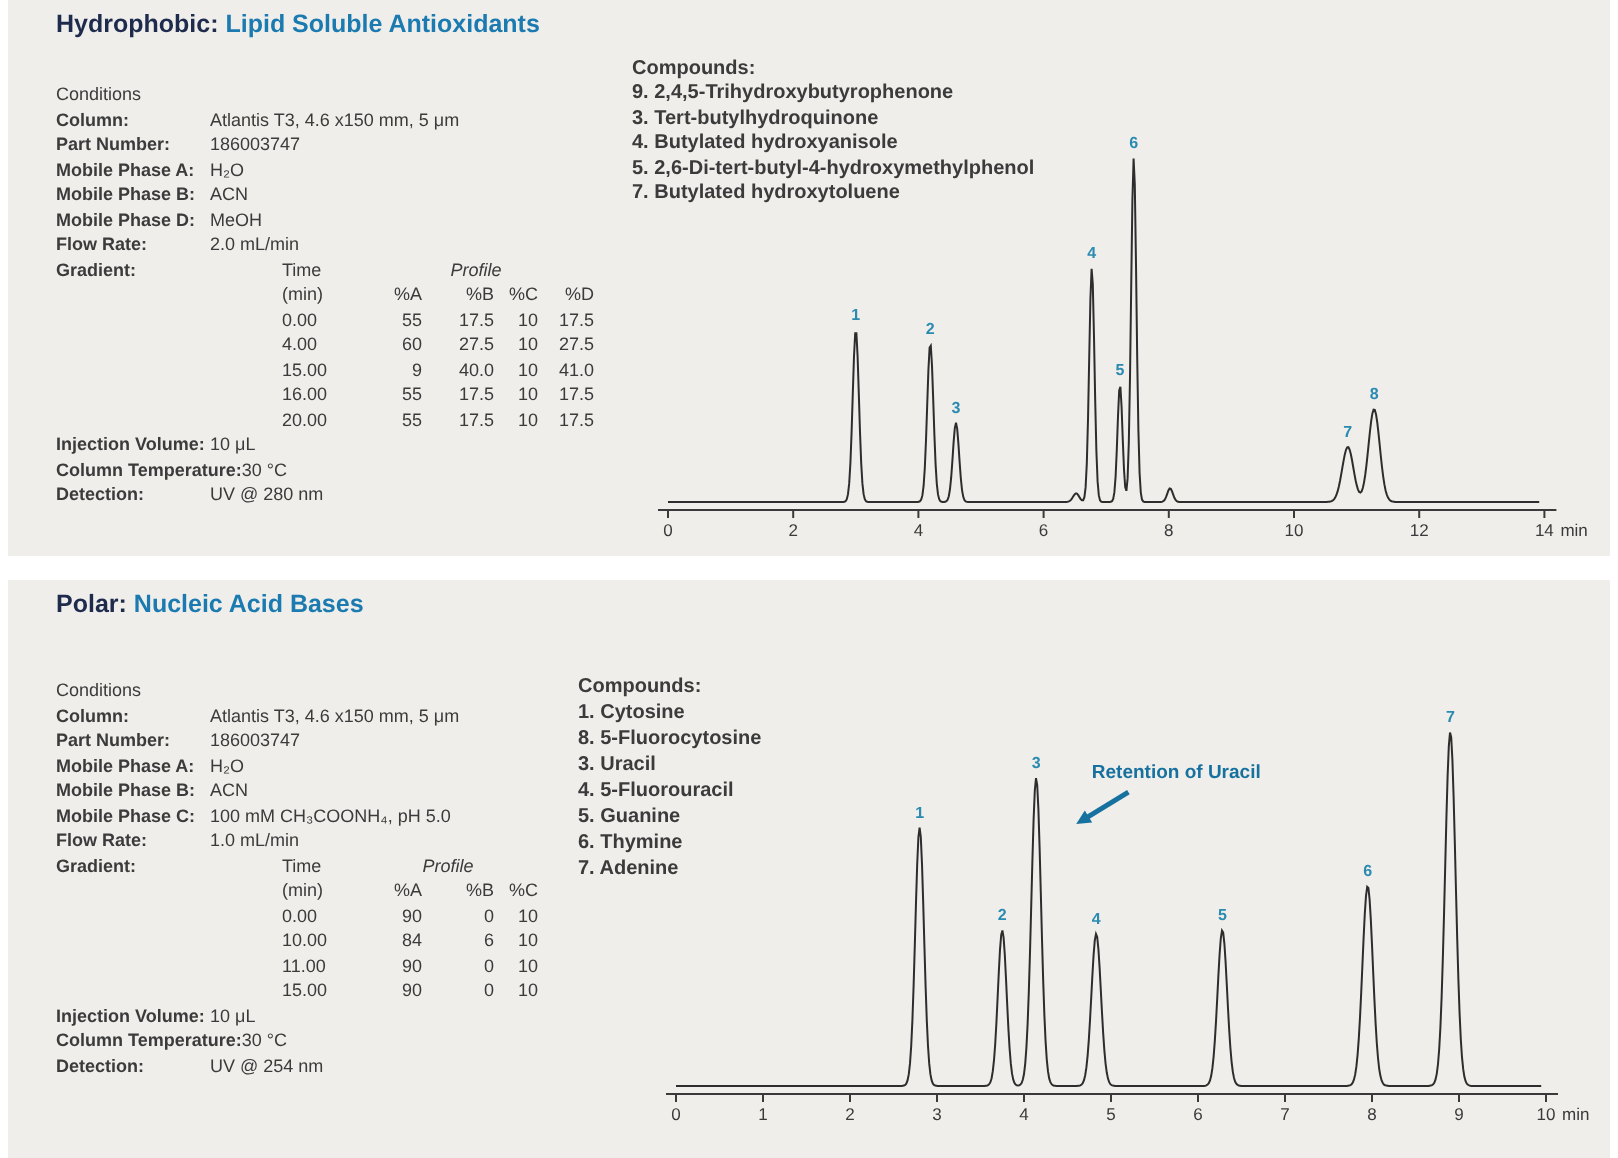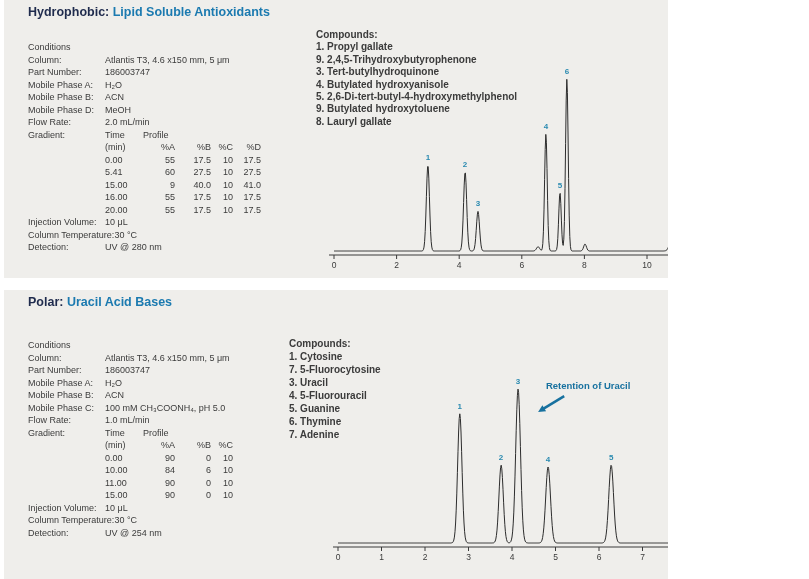--- a/index.html
+++ b/index.html
@@ -1,37 +1,37 @@
 <!DOCTYPE html>
 <html><head>
 <meta charset="utf-8">
 <style>
   html,body{margin:0;padding:0;background:#ffffff;}
-  .page{position:relative;width:668px;height:579px;background:#ffffff;overflow:hidden;
+  .page{position:relative;width:809px;height:579px;background:#ffffff;overflow:hidden;
         font-family:"Liberation Sans",sans-serif;}
   .panel{position:absolute;left:4px;width:801px;background:#efeeeb;}
   .panel1{top:0;height:278px;}
   .panel2{top:290px;height:289px;}
   .title{position:absolute;left:24px;top:5px;margin:0;font-size:12.5px;font-weight:bold;white-space:nowrap;}
   .t-navy{color:#1f2b4d;}
   .t-blue{color:#1b7ab0;}
   .cond{position:absolute;left:24px;top:41px;font-size:9px;color:#3b3b3b;}
   .panel2 .cond{top:49px;}
   .crow{height:12.5px;line-height:12.5px;white-space:nowrap;}
   .crow.tall{height:auto;}
-  .clabel{display:inline-block;min-width:77px;vertical-align:top;}
-  .gwrap{display:inline-block;vertical-align:top;}
+  .clabel{display:inline-block;min-width:77px;vertical-align:top;font-weight:bold;}
+  .gwrap{display:inline-block;vertical-align:top;margin-left:36px;}
   table.gtable{border-collapse:collapse;font-size:9px;color:#3b3b3b;}
   table.gtable td{padding:0;height:12.5px;line-height:12.5px;}
   td.c-time{width:38px;text-align:left;}
   td.c-num{width:32px;text-align:right;}
   td.c-b{width:36px;text-align:right;}
   td.c-c{width:22px;text-align:right;}
   td.c-d{width:28px;text-align:right;}
-  td.c-prof{}
+  td.c-prof{text-align:center;font-style:italic;}
   .compounds{position:absolute;font-size:10px;line-height:12.4px;color:#3b3b3b;white-space:nowrap;font-weight:bold;}
   .panel1 .compounds{left:312px;top:29px;}
   .panel2 .compounds{left:285px;top:47px;line-height:13px;}
   svg.chrom{position:absolute;pointer-events:none;}
   svg.chrom.one{left:322px;top:65px;}
   svg.chrom.two{left:326px;top:63px;}
   .tick{font-family:"Liberation Sans",sans-serif;font-size:8.5px;fill:#3a3a3a;}
   .plabel{font-family:"Liberation Sans",sans-serif;font-size:8px;font-weight:bold;fill:#2a8ab0;}
   .annot{font-family:"Liberation Sans",sans-serif;font-size:9.5px;font-weight:bold;fill:#17719f;}
 </style>
@@ -70,21 +70,21 @@
               <td class="c-d">%D</td>
             </tr>
             <tr>
                   <td class="c-time">0.00</td>
                   <td class="c-num">55</td>
                   <td class="c-b">17.5</td>
                   <td class="c-c">10</td>
                   <td class="c-d">17.5</td>
                 </tr>
             <tr>
-                  <td class="c-time">5.41</td>
+                  <td class="c-time">4.00</td>
                   <td class="c-num">60</td>
                   <td class="c-b">27.5</td>
                   <td class="c-c">10</td>
                   <td class="c-d">27.5</td>
                 </tr>
             <tr>
                   <td class="c-time">15.00</td>
                   <td class="c-num">9</td>
                   <td class="c-b">40.0</td>
                   <td class="c-c">10</td>
@@ -109,27 +109,25 @@
         </span>
       </div>
 
       <div class="crow"><span class="clabel">Injection Volume:</span><span>10 μL</span></div>
       <div class="crow"><span class="clabel">Column Temperature:</span><span>30 °C</span></div>
       <div class="crow"><span class="clabel">Detection:</span><span>UV @ 280 nm</span></div>
     </div>
 
     <div class="compounds">
       <div>Compounds:</div>
-      <div>1. Propyl gallate</div>
       <div>9. 2,4,5-Trihydroxybutyrophenone</div>
       <div>3. Tert-butylhydroquinone</div>
       <div>4. Butylated hydroxyanisole</div>
       <div>5. 2,6-Di-tert-butyl-4-hydroxymethylphenol</div>
-      <div>9. Butylated hydroxytoluene</div>
-      <div>8. Lauryl gallate</div>
+      <div>7. Butylated hydroxytoluene</div>
     </div>
 
     <svg class="chrom one" width="478" height="212">
         <line x1="3" y1="190" x2="452.2" y2="190" stroke="#3a3a3a" stroke-width="1"></line>
         <line x1="8" y1="190" x2="8" y2="194" stroke="#3a3a3a" stroke-width="1"></line>
         <text x="8" y="203" text-anchor="middle" class="tick">0</text>
         <line x1="70.6" y1="190" x2="70.6" y2="194" stroke="#3a3a3a" stroke-width="1"></line>
         <text x="70.6" y="203" text-anchor="middle" class="tick">2</text>
         <line x1="133.2" y1="190" x2="133.2" y2="194" stroke="#3a3a3a" stroke-width="1"></line>
         <text x="133.2" y="203" text-anchor="middle" class="tick">4</text>
@@ -151,21 +149,21 @@
         <text x="219.9" y="64.0" text-anchor="middle" class="plabel">4</text>
         <text x="234.0" y="122.5" text-anchor="middle" class="plabel">5</text>
         <text x="240.9" y="9.0" text-anchor="middle" class="plabel">6</text>
         <text x="347.9" y="153.5" text-anchor="middle" class="plabel">7</text>
         <text x="361.1" y="134.6" text-anchor="middle" class="plabel">8</text>
       </svg>
   </section>
 
   <section class="panel panel2">
     <h2 class="title"><span class="t-navy">Polar:</span>
-      <span class="t-blue">Uracil Acid Bases</span>
+      <span class="t-blue">Nucleic Acid Bases</span>
     </h2>
 
     <div class="cond">
       <div class="crow">Conditions</div>
       <div class="crow"><span class="clabel">Column:</span><span>Atlantis T3, 4.6 x150 mm, 5 μm</span></div>
       <div class="crow"><span class="clabel">Part Number:</span><span>186003747</span></div>
       <div class="crow"><span class="clabel">Mobile Phase A:</span><span>H₂O</span></div>
       <div class="crow"><span class="clabel">Mobile Phase B:</span><span>ACN</span></div>
       <div class="crow"><span class="clabel">Mobile Phase C:</span><span>100 mM CH₃COONH₄, pH 5.0</span></div>
       <div class="crow"><span class="clabel">Flow Rate:</span><span>1.0 mL/min</span></div>
@@ -214,21 +212,21 @@
       </div>
 
       <div class="crow"><span class="clabel">Injection Volume:</span><span>10 μL</span></div>
       <div class="crow"><span class="clabel">Column Temperature:</span><span>30 °C</span></div>
       <div class="crow"><span class="clabel">Detection:</span><span>UV @ 254 nm</span></div>
     </div>
 
     <div class="compounds">
       <div>Compounds:</div>
       <div>1. Cytosine</div>
-      <div>7. 5-Fluorocytosine</div>
+      <div>8. 5-Fluorocytosine</div>
       <div>3. Uracil</div>
       <div>4. 5-Fluorouracil</div>
       <div>5. Guanine</div>
       <div>6. Thymine</div>
       <div>7. Adenine</div>
     </div>
 
     <svg class="chrom two" width="475" height="220">
         <line x1="3" y1="194" x2="449" y2="194" stroke="#3a3a3a" stroke-width="1"></line>
         <line x1="8" y1="194" x2="8" y2="198" stroke="#3a3a3a" stroke-width="1"></line>

